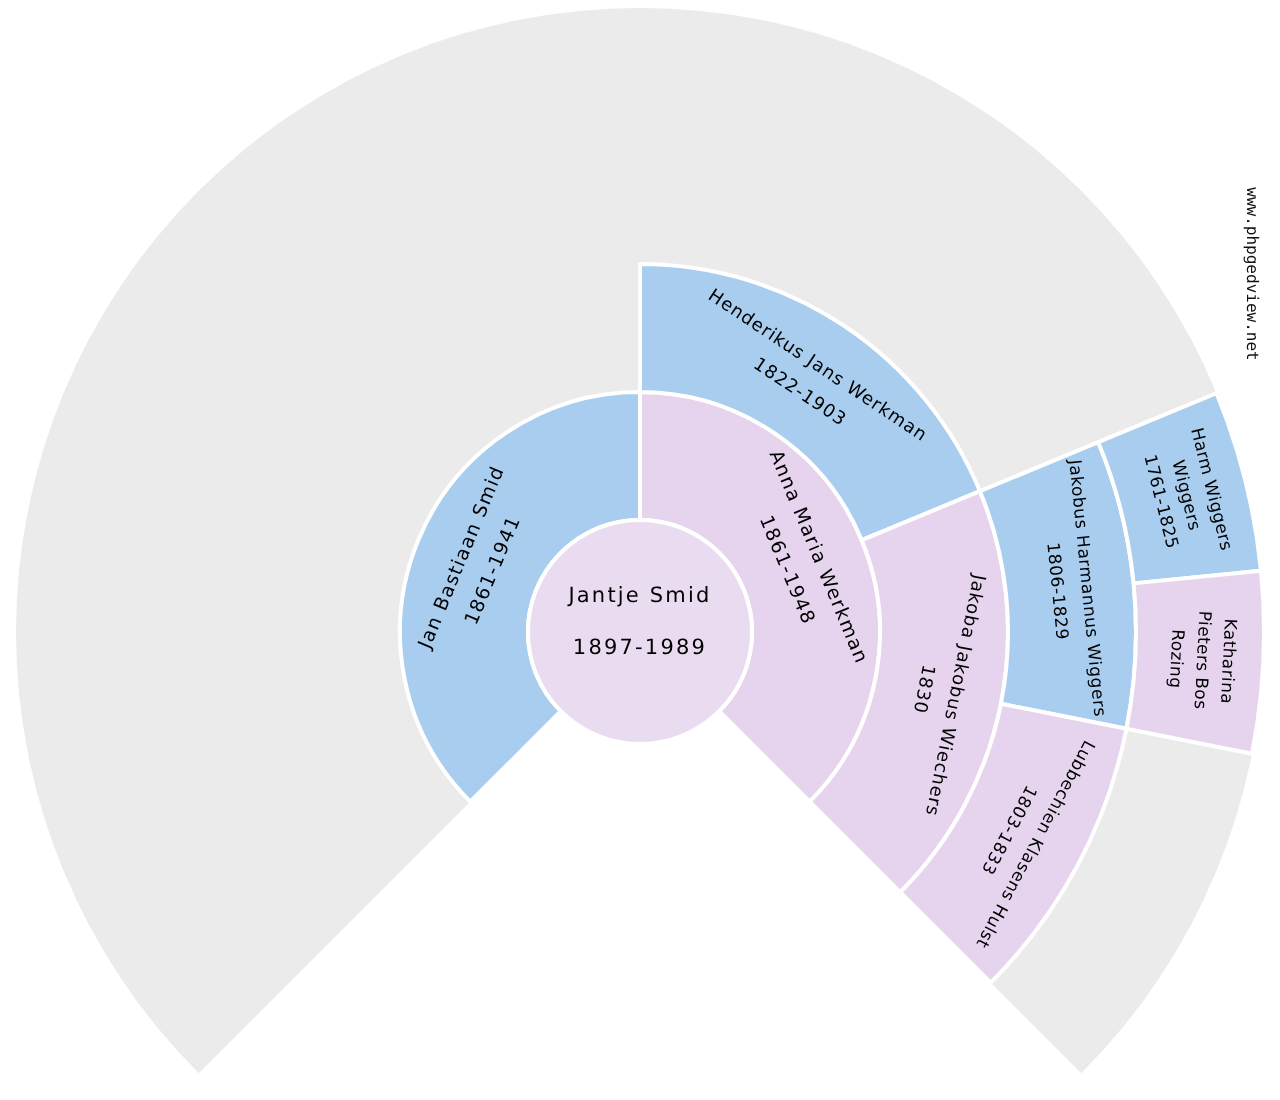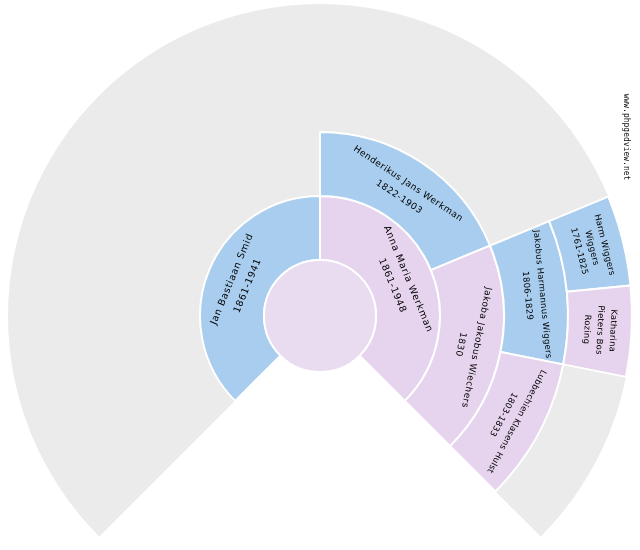--- a/index.html
+++ b/index.html
@@ -66,15 +66,19 @@
         <div class="line">Wiggers</div>
         <div class="line dates">1761-1825</div>
       </div>
       <div class="seg-label g4" style="left: 599.663px; top: 329.739px; transform: translate(-50%, -50%) rotate(92.8125deg);">
         <div class="line">Katharina</div>
         <div class="line">Pieters Bos</div>
         <div class="line">Rozing</div>
       </div>
     </div>
 
+  <div class="center-label">
+    <div class="cname">Jantje Smid</div>
+    <div class="cdates">1897-1989</div>
+  </div>
 
   <div class="watermark">www.phpgedview.net</div>
 </div>
 
 </body></html>

